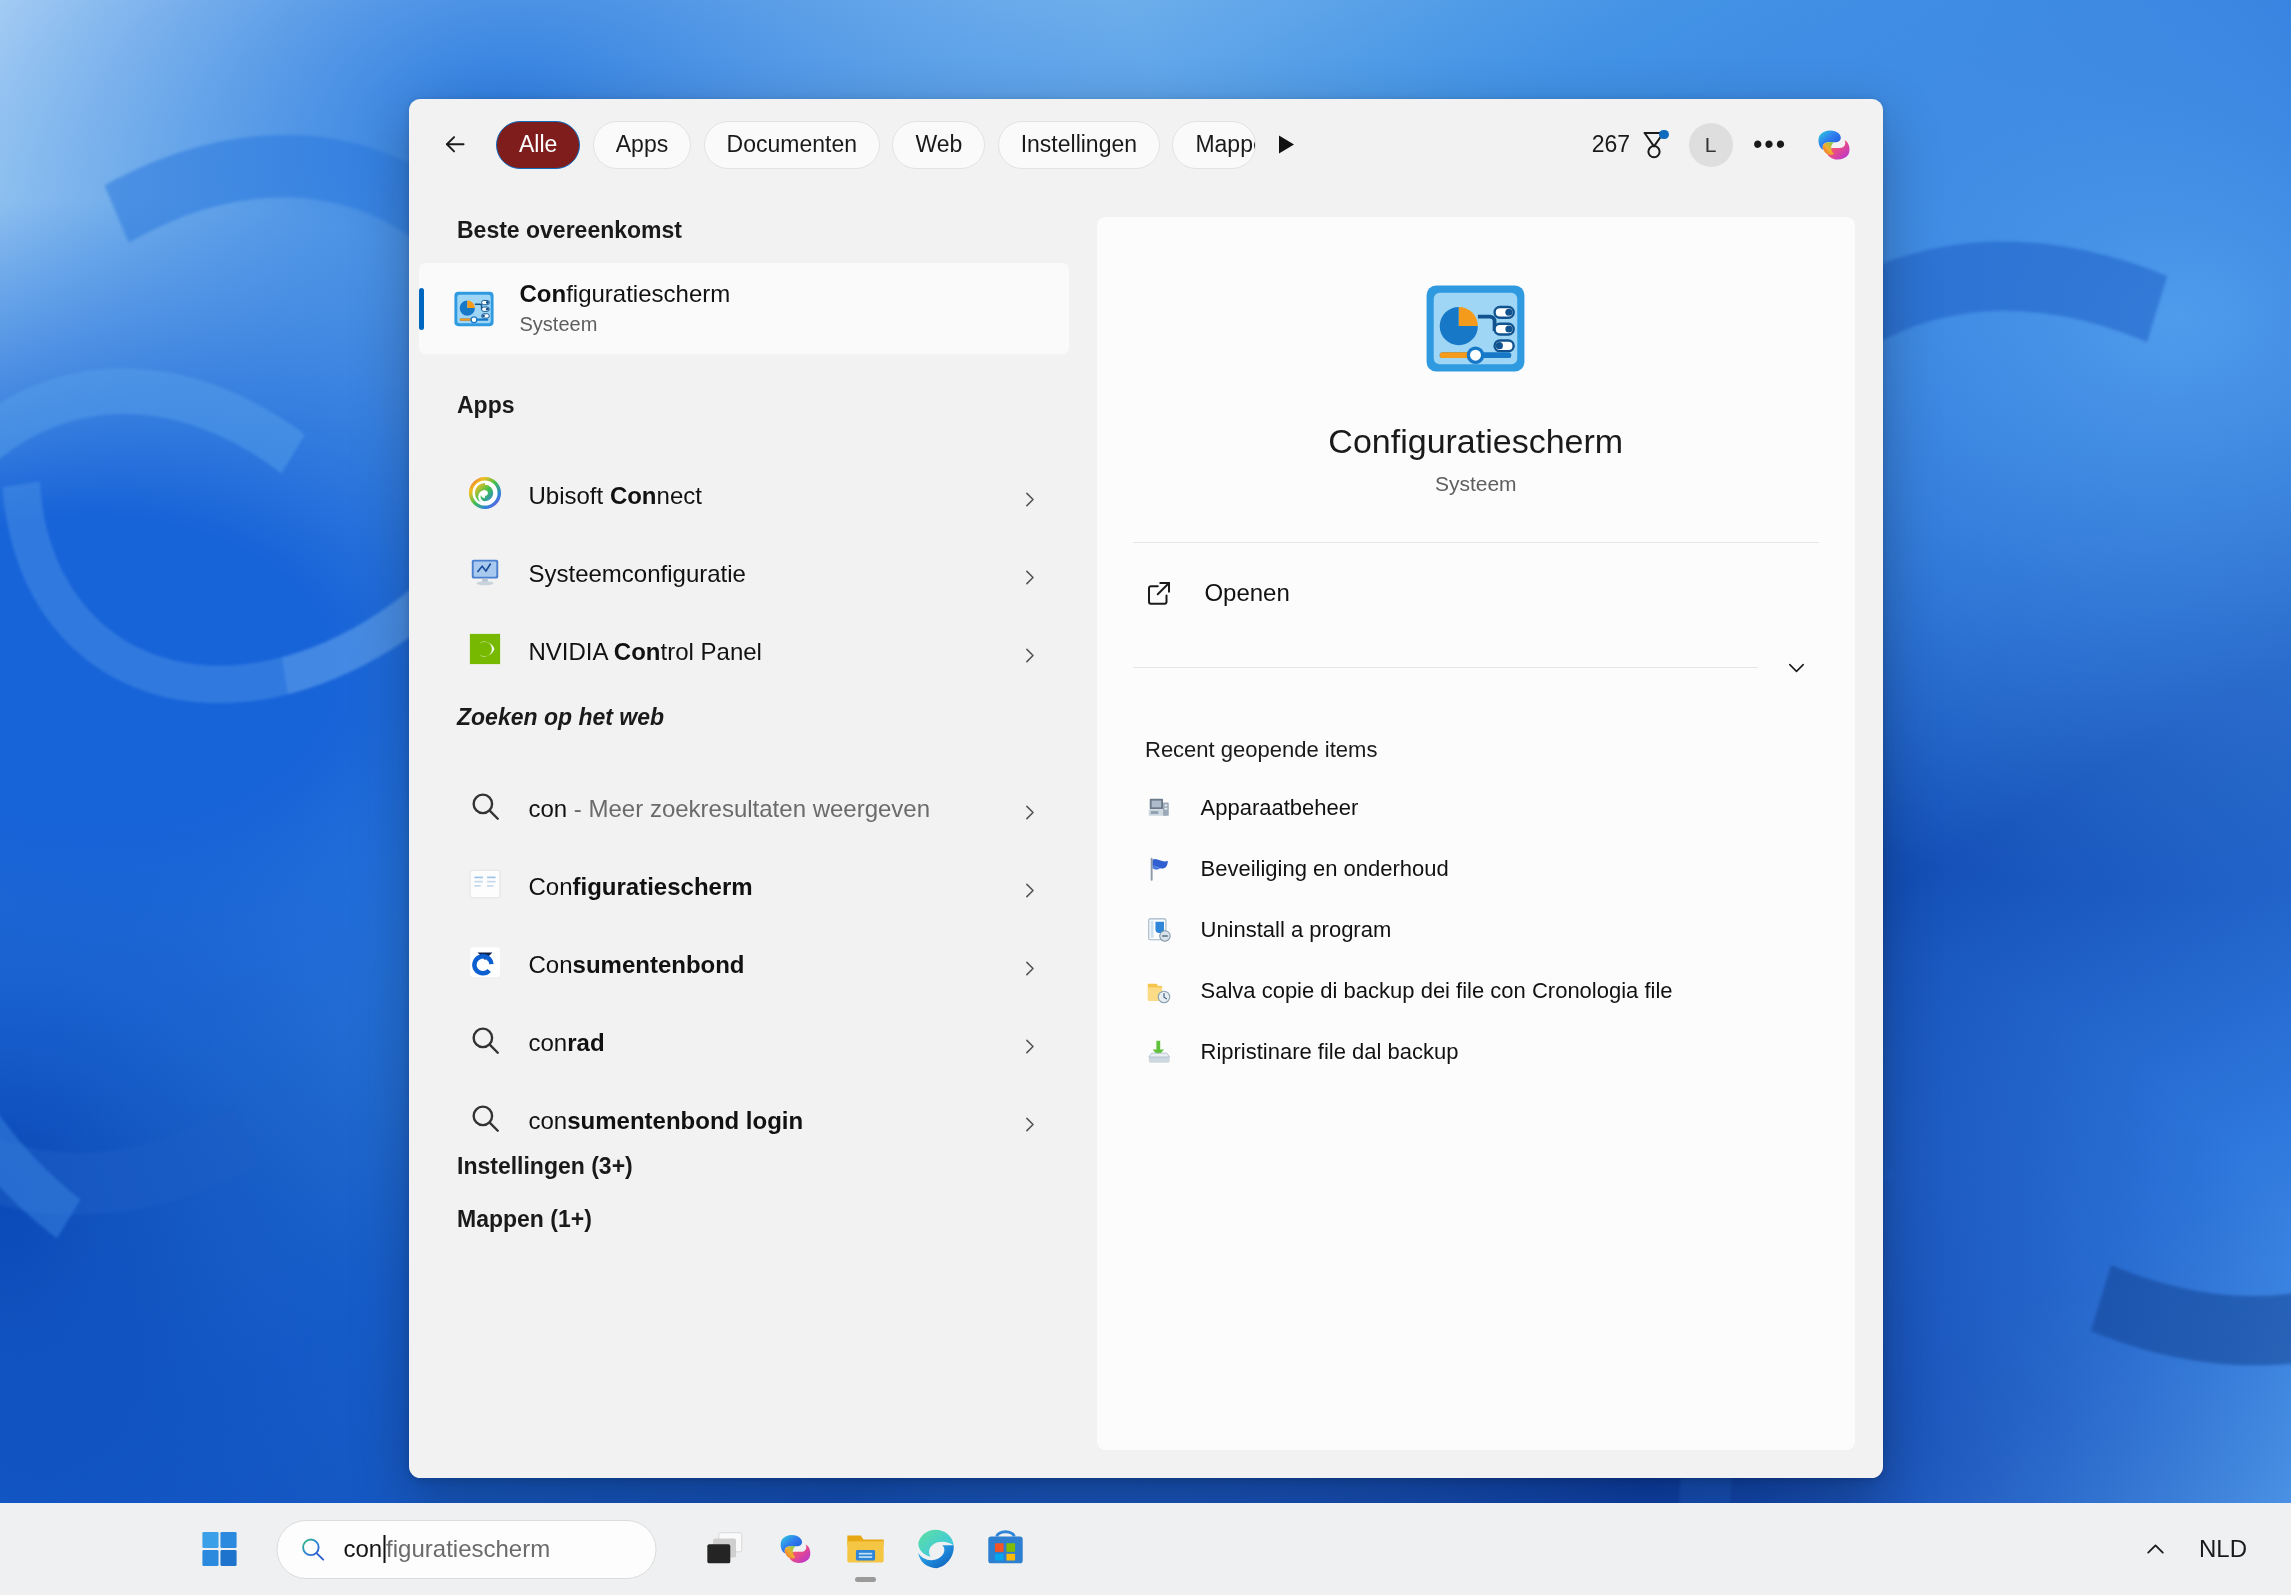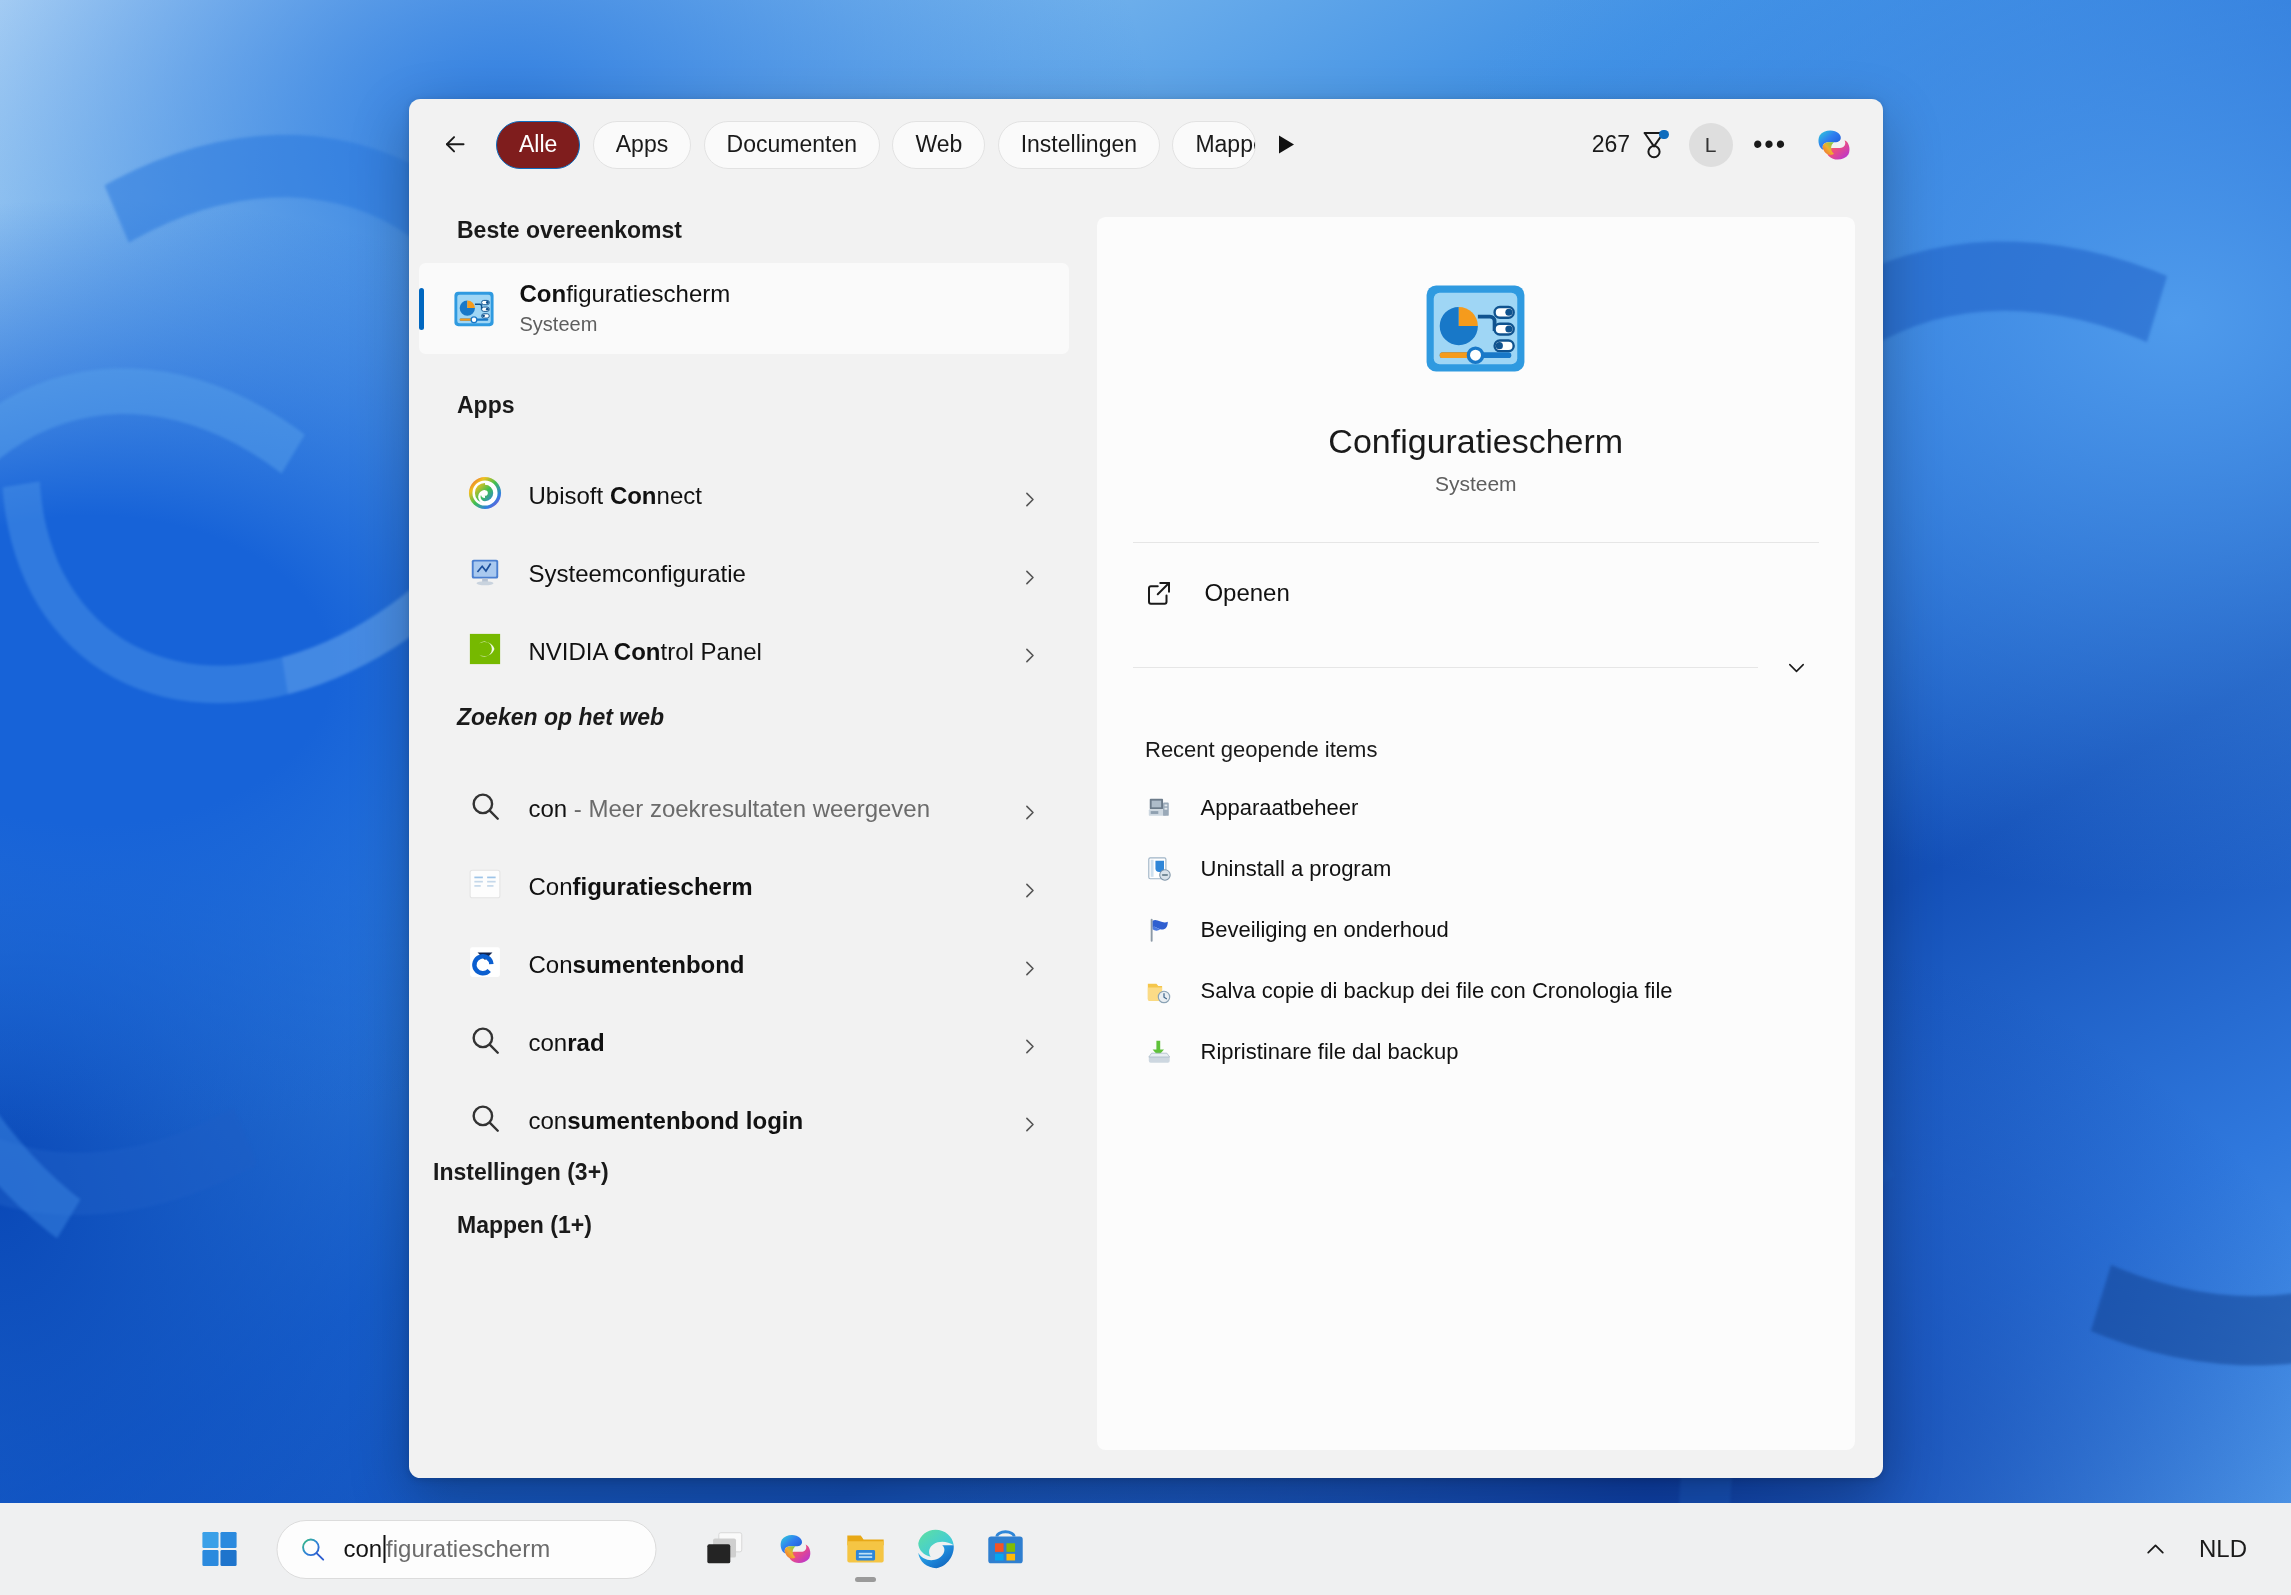--- a/index.html
+++ b/index.html
@@ -198,21 +198,21 @@
   }
   .section-title {
     font-size: 23px;
     font-weight: bold;
     color: #1a1a1a;
     padding: 0 0 0 48px;
   }
   .sec-best { margin-top: 27px; }
   .sec-apps { margin-top: 38px; }
   .sec-web  { margin-top: 38px; font-style: italic; }
-  .sec-settings { margin-top: 24px; padding-left: 24px; }
+  .sec-settings { margin-top: 18px; }
   .sec-folders  { margin-top: 26px; }
 
   .best-row {
     position: relative;
     margin: 19px 11.4px 0 9.5px;
     height: 91px;
     background: #fafafa;
     border-radius: 6.7px;
     display: flex;
     align-items: center;
@@ -785,39 +785,39 @@
               <rect x="20.5" y="11" width="3" height="2" fill="#e3e9ee"></rect>
               <rect x="20.5" y="14.5" width="3" height="2" fill="#e3e9ee"></rect>
             </svg>
           </span>
           <span class="rclabel">Apparaatbeheer</span>
         </div>
 
         <div class="pv-recent-item">
           <span class="rcicon">
             <svg viewBox="0 0 30 30">
+              <path d="M7 4 v22" stroke="#8c99a6" stroke-width="2" stroke-linecap="round"></path>
+              <path d="M8 5 C13 2, 18 9, 24 6 C24 12, 21 15, 16 14 C12 13, 10 10, 8 12 Z" fill="#2f5fd0"></path>
+              <path d="M8 12 C10 10, 12 13, 16 14 C14 16, 10 16, 8 14 Z" fill="#4a7ae0"></path>
+            </svg>
+          </span>
+          <span class="rclabel">Beveiliging en onderhoud</span>
+        </div>
+
+        <div class="pv-recent-item">
+          <span class="rcicon">
+            <svg viewBox="0 0 30 30">
               <rect x="4" y="3" width="18" height="22" rx="1.5" fill="#fff" stroke="#9fb4c6" stroke-width="1.2"></rect>
               <rect x="6" y="5" width="3" height="18" fill="#cfe0ee"></rect>
               <path d="M11 6 h9 v12 h-5 a4 4 0 0 1 -4 -4 z" fill="#2f86d8"></path>
               <circle cx="21" cy="21" r="5.5" fill="#d8e2ea" stroke="#7d93a6" stroke-width="1.1"></circle>
               <path d="M18.6 21 h4.8" stroke="#56707f" stroke-width="1.6" stroke-linecap="round"></path>
             </svg>
           </span>
           <span class="rclabel">Uninstall a program</span>
-        </div>
-
-        <div class="pv-recent-item">
-          <span class="rcicon">
-            <svg viewBox="0 0 30 30">
-              <path d="M7 4 v22" stroke="#8c99a6" stroke-width="2" stroke-linecap="round"></path>
-              <path d="M8 5 C13 2, 18 9, 24 6 C24 12, 21 15, 16 14 C12 13, 10 10, 8 12 Z" fill="#2f5fd0"></path>
-              <path d="M8 12 C10 10, 12 13, 16 14 C14 16, 10 16, 8 14 Z" fill="#4a7ae0"></path>
-            </svg>
-          </span>
-          <span class="rclabel">Beveiliging en onderhoud</span>
         </div>
 
         <div class="pv-recent-item">
           <span class="rcicon">
             <svg viewBox="0 0 30 30">
               <path d="M3 7 h9 l2 2.5 h4 v14 a1.5 1.5 0 0 1 -1.5 1.5 H4.5 A1.5 1.5 0 0 1 3 23.5 Z" fill="#f5c64b"></path>
               <path d="M3 11 h15 v12.5 a1.5 1.5 0 0 1 -1.5 1.5 H4.5 A1.5 1.5 0 0 1 3 23.5 Z" fill="#fbdb86"></path>
               <circle cx="20" cy="21" r="6" fill="#e9eef2" stroke="#8ba3b5" stroke-width="1.2"></circle>
               <path d="M20 17.5 v3.8 l2.6 1.6" stroke="#41678a" stroke-width="1.3" fill="none" stroke-linecap="round"></path>
             </svg>

